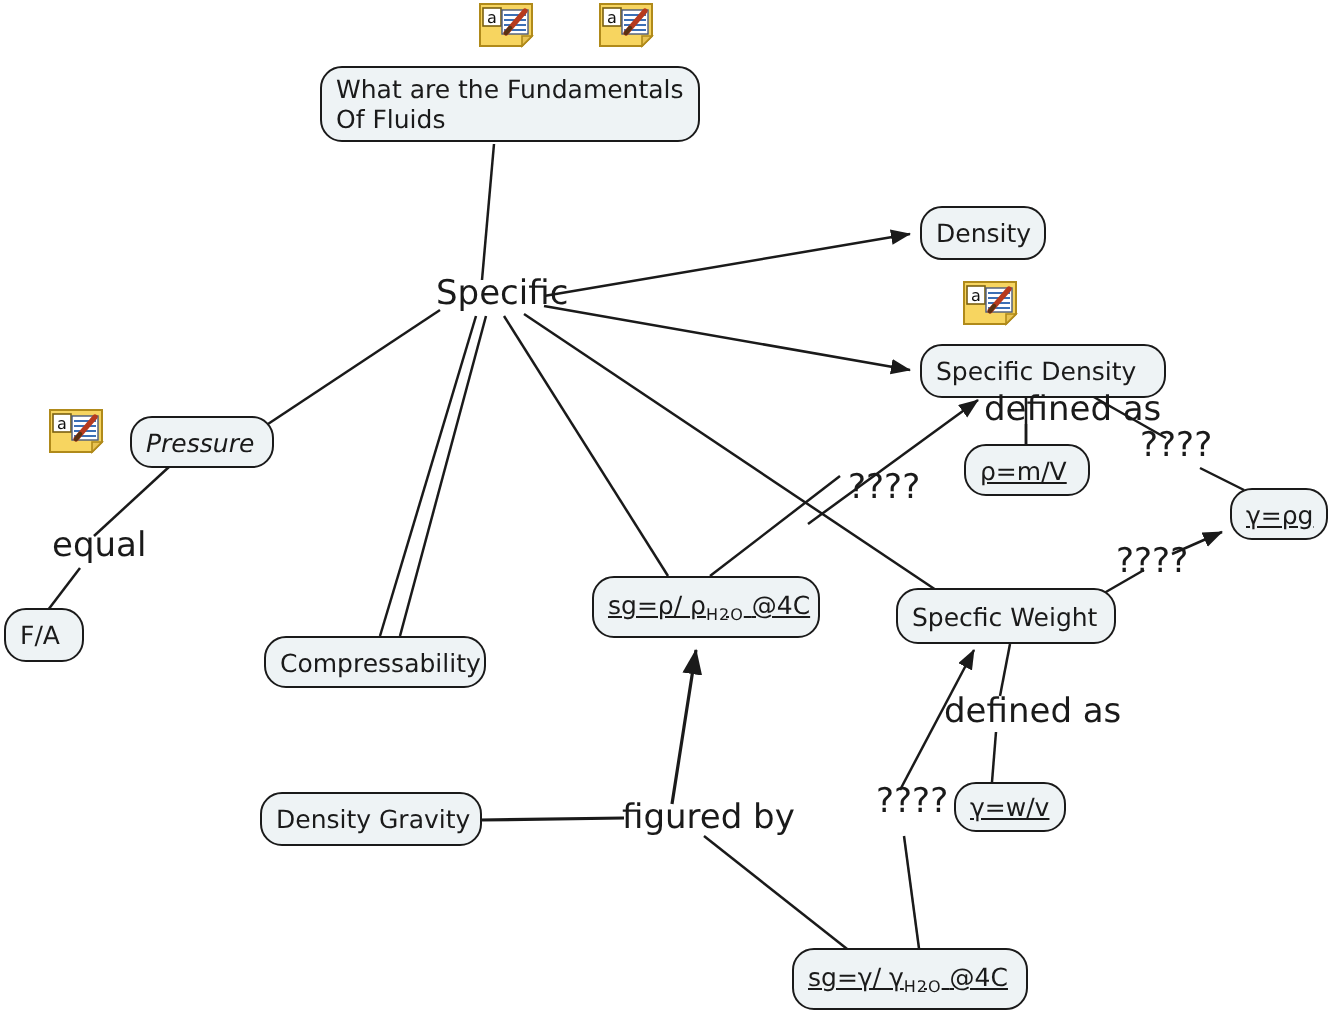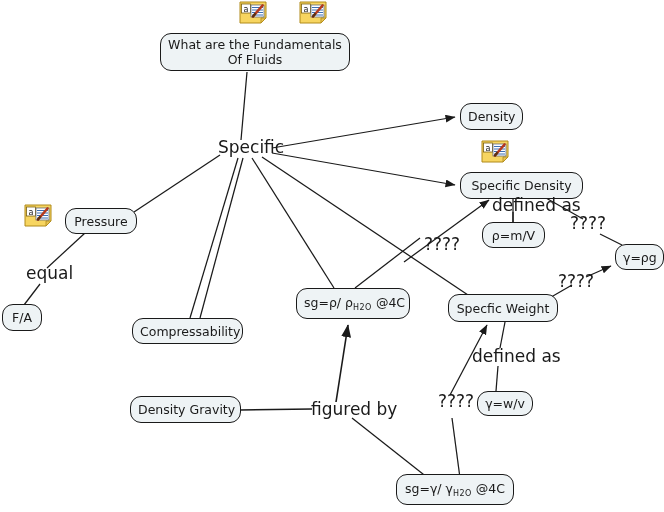--- a/index.html
+++ b/index.html
@@ -28,21 +28,20 @@
   }
   .node {
     position: absolute;
     box-sizing: border-box;
     background: #eef3f5;
     border: 1.4px solid #1a1a1a;
     border-radius: 11px;
     color: #1a1a1a;
     font-size: 12.5px;
     line-height: 15px;
-    text-align: center;
     display: flex;
     align-items: center;
     justify-content: center;
     padding: 8px 7px;
     white-space: nowrap;
   }
   .node.multiline {
     white-space: normal;
   }
   .node .nodetext {
@@ -60,20 +59,21 @@
   .label.edgelabel {
     padding: 0 2px;
   }
   .note-icon {
     position: absolute;
     width: 28px;
     height: 23px;
   }
   .formula {
     font-size: 12.5px;
+    text-decoration: underline;
   }
   .formula sub {
     font-size: 8px;
     letter-spacing: 0.5px;
     vertical-align: baseline;
     position: relative;
     top: 3px;
     margin-top: 12px;
   }
 </style>
@@ -223,21 +223,21 @@
   </div>
 
   <div class="node" style="left:460px; top:103px; width:63px; height:27px;">
     <span class="nodetext">Density</span>
   </div>
 
   <div class="node" style="left:460px; top:172px; width:123px; height:27px;">
     <span class="nodetext">Specific Density</span>
   </div>
 
-  <div class="node" style="left:65px; top:208px; width:72px; height:26px;">
+  <div class="node" style="left:65px; top:208px; width:72px; height:26px;font-style:italic;">
     <span class="nodetext">Pressure</span>
   </div>
 
   <div class="node" style="left:2px; top:304px; width:40px; height:27px;">
     <span class="nodetext">F/A</span>
   </div>
 
   <div class="node" style="left:482px; top:222px; width:63px; height:26px;">
     <span class="nodetext formula">ρ=m/V</span>
   </div>

